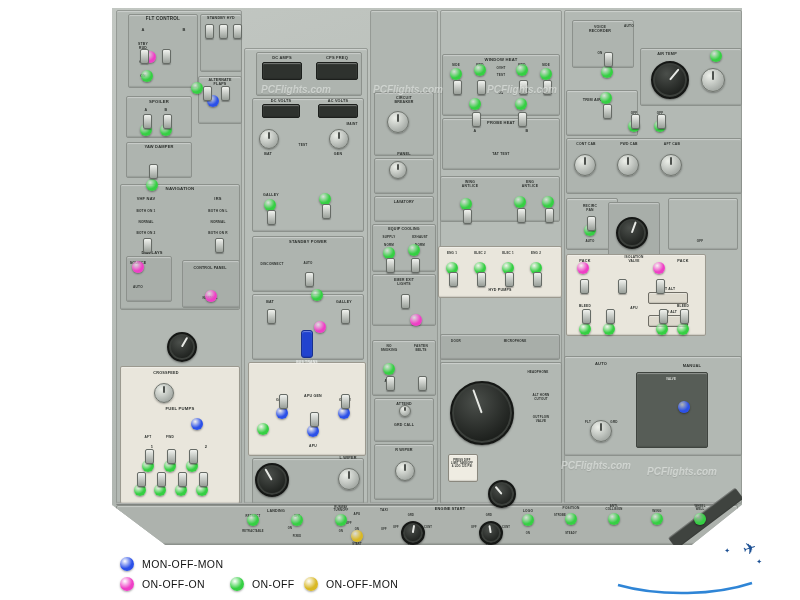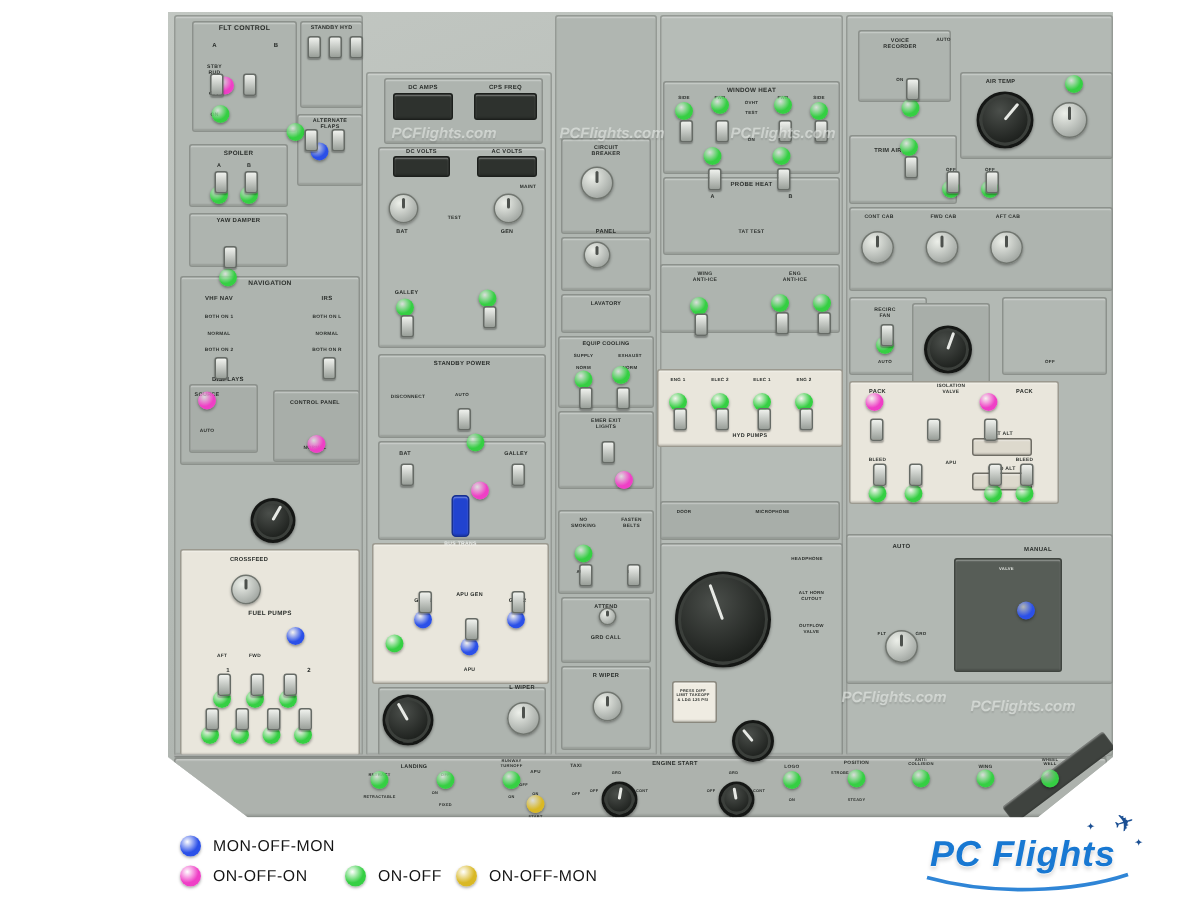--- a/index.html
+++ b/index.html
@@ -466,19 +466,18 @@
     <div class="legend-item li4">
       <span class="legend-dot" style="background: radial-gradient(circle at 35% 30%, rgba(255, 255, 255, 0.5), rgb(217, 184, 37) 55%);"></span>
       <span class="legend-label">ON-OFF-MON</span>
     </div>
   </div>
 
   <div id="logo">
     <span class="plane">✈</span>
     <span class="spark s1">✦</span>
     <span class="spark s2">✦</span>
-    <span class="brand">PC Flights</span>
     <svg class="swoosh" viewBox="0 0 138 14" xmlns="http://www.w3.org/2000/svg">
       <path d="M2,4 C45,16 100,14 136,2" stroke="#1878d2" stroke-width="2.5" fill="none" opacity="0.9"></path>
     </svg>
   </div>
 
 </div>
 
 </body></html>

